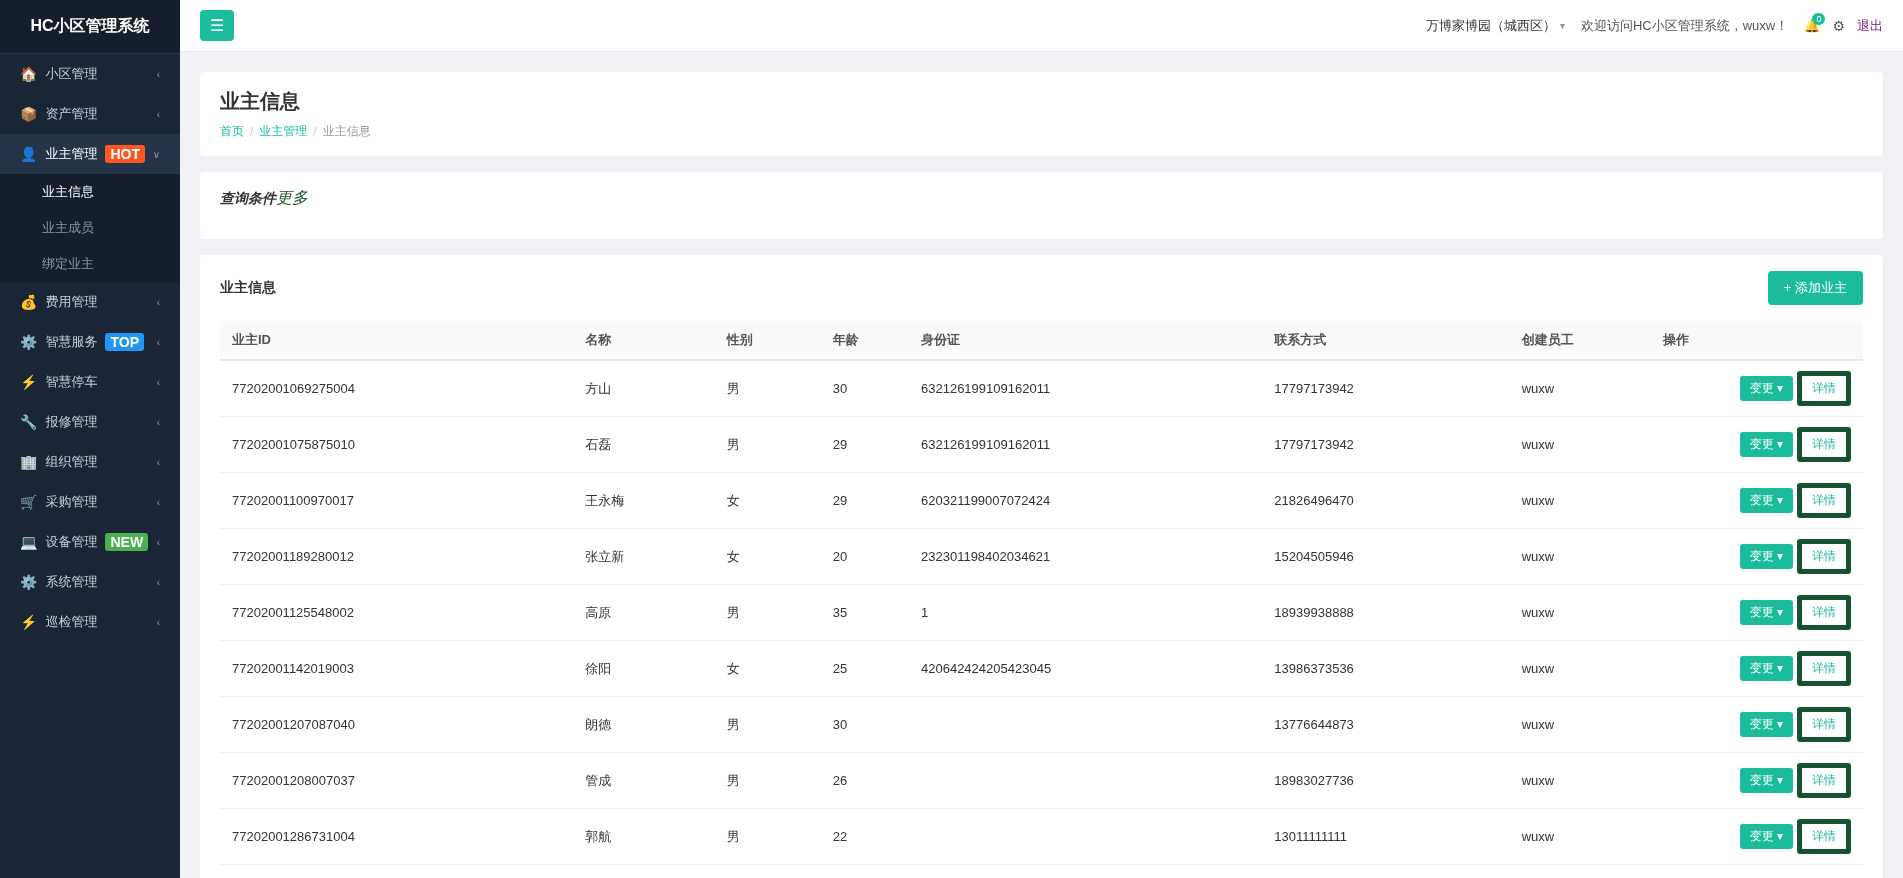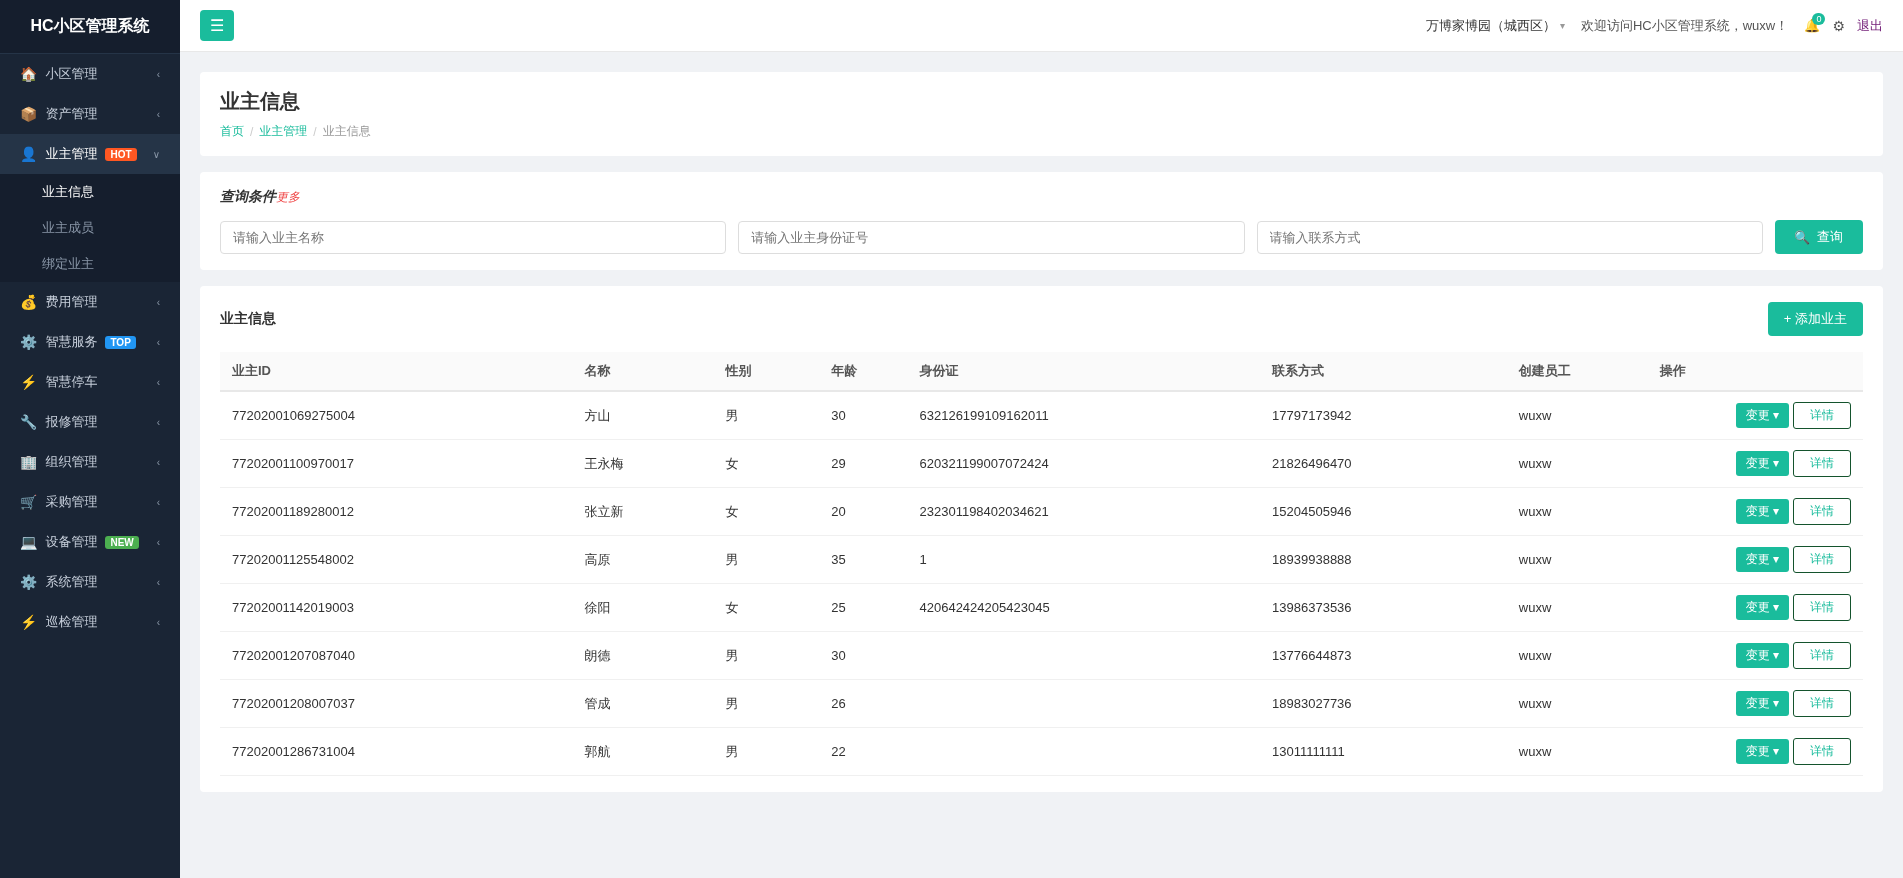--- a/index.html
+++ b/index.html
@@ -5,21 +5,21 @@
     * { box-sizing: border-box; margin: 0; padding: 0; }
     body { font-family: "Microsoft YaHei", "PingFang SC", sans-serif; font-size: 13px; background: #f0f2f5; display: flex; height: 100vh; overflow: hidden; }
 
     
     .sidebar { width: 180px; background: #1a2535; color: #c8d0dc; display: flex; flex-direction: column; height: 100vh; overflow-y: auto; flex-shrink: 0; }
     .sidebar-logo { padding: 16px 20px; font-size: 16px; font-weight: bold; color: #fff; background: #151e2d; border-bottom: 1px solid #253447; white-space: nowrap; text-align: center; }
     .sidebar-item { display: flex; align-items: center; justify-content: space-between; padding: 11px 20px; cursor: pointer; transition: background 0.2s; font-size: 13px; }
     .sidebar-item.active { background: #253447; color: #fff; }
     .sidebar-item .item-left { display: flex; align-items: center; gap: 8px; }
     .sidebar-item .item-icon { font-size: 14px; }
-    .sidebar-badge { font-size: 10px; padding: 1px 5px; border-radius: 3px; color: #fff; font-weight: bold; }
+    .sidebar-badge { font-size: 14px; padding: 1px 5px; border-radius: 3px; color: #fff; font-weight: bold; }
     .badge-hot { background: #ff5722; }
     .badge-top { background: #2196f3; }
     .badge-new { background: #4caf50; }
     .sidebar-chevron { font-size: 10px; color: #8a97a8; }
     .sidebar-sub { background: #151e2d; }
     .sidebar-sub-item { padding: 9px 20px 9px 42px; cursor: pointer; color: #8a97a8; font-size: 13px; }
     .sidebar-sub-item.active { color: #fff; }
 
     
     .main { flex: 1; display: flex; flex-direction: column; overflow: hidden; }
@@ -44,37 +44,37 @@
     .page-header { background: #fff; padding: 16px 20px; margin-bottom: 16px; border-radius: 4px; }
     .page-title { font-size: 20px; font-weight: bold; color: #333; margin-bottom: 8px; }
     .breadcrumb { font-size: 12px; color: #999; display: flex; align-items: center; gap: 6px; }
     .breadcrumb a { color: #1abc9c; text-decoration: none; }
     .breadcrumb-sep { color: #ccc; }
 
     
     .search-panel { background: #fff; padding: 16px 20px; margin-bottom: 16px; border-radius: 4px; }
     .search-panel-header { display: flex; align-items: center; margin-bottom: 14px; font-style: italic; }
     .search-panel-title { font-size: 14px; font-weight: bold; color: #333; }
-    .more-link { font-size: 12px; color: #ef4444; cursor: pointer; }
+    .more-link { font-size: 16px; color: #14532d; cursor: pointer; }
     .search-fields { display: flex; align-items: center; gap: 12px; }
     .search-input { flex: 1; padding: 8px 12px; border: 1px solid #ddd; border-radius: 4px; font-size: 13px; outline: none; color: #555; }
     .search-btn { background: #1abc9c; color: #fff; border: none; padding: 8px 20px; border-radius: 4px; cursor: pointer; font-size: 13px; display: flex; align-items: center; gap: 6px; white-space: nowrap; }
 
     
     .table-panel { background: #fff; border-radius: 4px; padding: 16px 20px; }
     .table-panel-header { display: flex; justify-content: space-between; align-items: center; margin-bottom: 16px; }
     .table-panel-title { font-size: 14px; font-weight: bold; color: #333; }
     .add-btn { background: #1abc9c; color: #fff; border: none; padding: 8px 16px; border-radius: 4px; cursor: pointer; font-size: 13px; display: flex; align-items: center; gap: 4px; }
 
     
     .data-table { width: 100%; border-collapse: collapse; }
     .data-table th { background: #fafafa; border-bottom: 2px solid #e8e8e8; padding: 10px 12px; text-align: left; font-size: 13px; color: #555; font-weight: 600; }
     .data-table td { padding: 10px 12px; border-bottom: 1px solid #f0f0f0; font-size: 13px; color: #333; }
     .action-btn { background: #1abc9c; color: #fff; border: none; padding: 4px 10px; border-radius: 3px; cursor: pointer; font-size: 12px; display: inline-flex; align-items: center; gap: 2px; margin-left: 16px; }
-    .action-btn-outline { background: #fff; color: #1abc9c; border: 1px solid #14532d; padding: 4px 16px; border-radius: 3px; cursor: pointer; font-size: 12px; }
+    .action-btn-outline { background: #fff; color: #1abc9c; border: 5px solid #14532d; padding: 4px 10px; border-radius: 3px; cursor: pointer; font-size: 12px; }
     .col-id { width: 200px; }
     .col-name { width: 80px; }
     .col-gender { width: 60px; }
     .col-age { width: 50px; }
     .col-idcard { width: 200px; }
     .col-phone { width: 140px; }
     .col-creator { width: 80px; }
     .col-action { width: 120px; text-align: right; }
     .action-group { display: flex; align-items: center; gap: 4px; justify-content: flex-end; }
   </style>
@@ -222,29 +222,20 @@
         <a href="#">业主管理</a>
         <span class="breadcrumb-sep">/</span>
         <span>业主信息</span>
       </div>
     </div>
 
     <div class="search-panel">
       <div class="search-panel-header">
         <span class="search-panel-title">查询条件</span>
         <span class="more-link">更多</span>
-      </div>
-      <div class="search-fields">
-        <input class="search-input" type="text" placeholder="请输入业主名称" style="">
-        <input class="search-input" type="text" placeholder="请输入业主身份证号" style="">
-        <input class="search-input" type="text" placeholder="请输入联系方式" style="">
-        <button class="search-btn">
-          <span>🔍</span>
-          <span>查询</span>
-        </button>
       </div>
     </div>
 
     <div class="table-panel">
       <div class="table-panel-header">
         <span class="table-panel-title">业主信息</span>
         <button class="add-btn">+ 添加业主</button>
       </div>
       <table class="data-table">
         <thead>
@@ -269,20 +260,35 @@
       <td>17797173942</td>
       <td>wuxw</td>
       <td>
         <div class="action-group">
           <button class="action-btn">变更 ▾</button>
           <button class="action-btn-outline">详情</button>
         </div>
       </td>
     </tr>
             <tr>
+      <td>77202001075875010</td>
+      <td>石磊</td>
+      <td>男</td>
+      <td>29</td>
+      <td>632126199109162011</td>
+      <td>17797173942</td>
+      <td>wuxw</td>
+      <td>
+        <div class="action-group">
+          <button class="action-btn">变更 ▾</button>
+          <button class="action-btn-outline">详情</button>
+        </div>
+      </td>
+    </tr>
+            <tr>
       <td>77202001100970017</td>
       <td>王永梅</td>
       <td>女</td>
       <td>29</td>
       <td>620321199007072424</td>
       <td>21826496470</td>
       <td>wuxw</td>
       <td>
         <div class="action-group">
           <button class="action-btn">变更 ▾</button>

